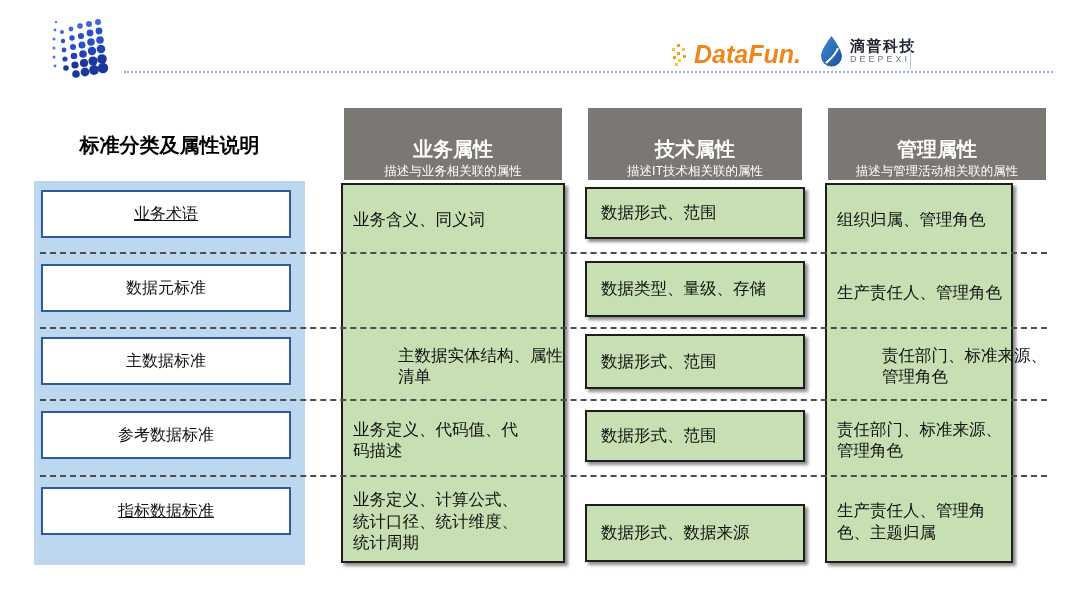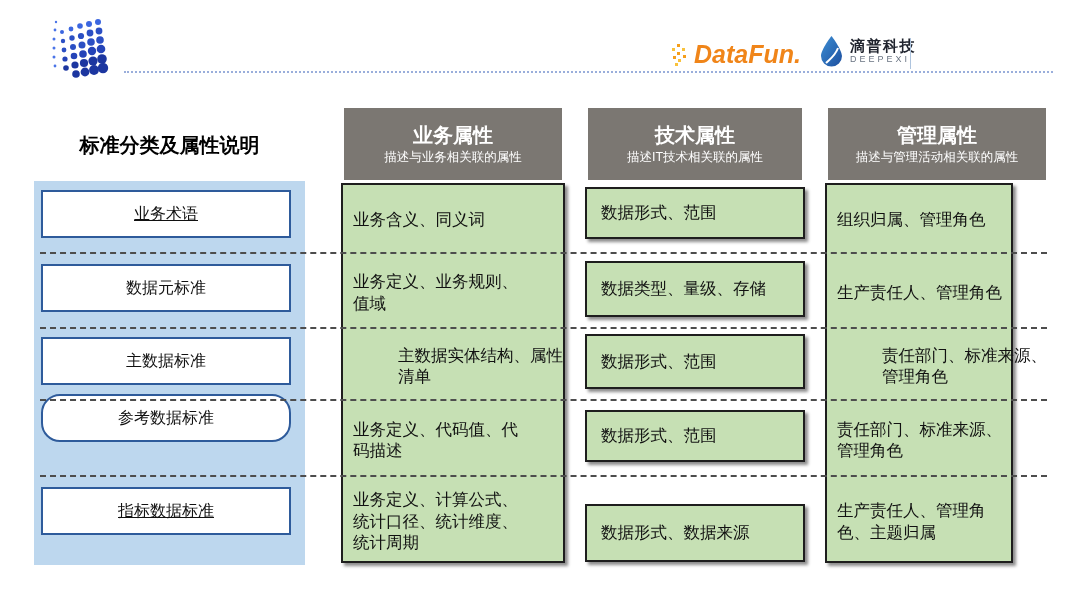--- a/index.html
+++ b/index.html
@@ -25,29 +25,29 @@
   .deepnova-txt{margin-left:4px;display:flex;flex-direction:column;}
   .deepnova-name{font-size:16px;font-weight:800;color:#2458BD;letter-spacing:.5px;line-height:1.05;}
   .deepnova-sub{font-size:7.5px;color:#2458BD;letter-spacing:2.4px;line-height:1.5;}
 
   
   .left-heading{position:absolute;left:34px;top:132px;width:271px;text-align:center;
                 font-size:20px;font-weight:700;color:#000;}
   .blue-panel{position:absolute;left:34px;top:181px;width:271px;height:384px;background:#BDD7EE;z-index:0;}
   .term-box{position:absolute;left:7px;width:250px;height:48px;background:#fff;border:2px solid #2E5B9B;
             display:flex;align-items:center;justify-content:center;font-size:16px;color:#111;z-index:2;box-sizing:border-box;}
-  .tb0{top:9px;text-decoration:underline;} .tb1{top:83px;} .tb2{top:156px;} .tb3{top:213px;border-radius:19px;} .tb4{top:306px;text-decoration:underline;}
+  .tb0{top:9px;text-decoration:underline;} .tb1{top:83px;} .tb2{top:156px;} .tb3{top:230px;} .tb4{top:306px;text-decoration:underline;}
 
   
   .dash-line{position:absolute;left:40px;width:1007px;height:0;border-top:2px dashed #4D4D4D;z-index:1;}
   .dl0{top:252px;} .dl1{top:327px;} .dl2{top:399px;} .dl3{top:475px;}
 
   
   .col-header{position:absolute;top:108px;height:72px;background:#7B7772;color:#fff;text-align:center;
-              display:flex;flex-direction:column;justify-content:center;z-index:0;}
+              display:flex;flex-direction:column;justify-content:flex-end;z-index:0;}
   .ch-title{font-size:20px;font-weight:700;line-height:1.2;}
   .ch-sub{font-size:12.5px;margin-top:2px;}
   .ch0{left:344px;width:218px;} .ch1{left:588px;width:214px;} .ch2{left:828px;width:218px;}
 
   
   .green-col{position:absolute;top:183px;height:380px;background:#C6E0B4;border:2px solid #1E1E1E;
              box-shadow:3px 3px 3px rgba(0,0,0,.45);z-index:0;box-sizing:border-box;}
   .gc0{left:341px;width:224px;} .gc2{left:825px;width:188px;}
   .gcell{position:absolute;left:0;width:100%;box-sizing:border-box;padding:0 8px 0 10px;
          display:flex;align-items:center;font-size:16.5px;line-height:1.3;color:#111;
@@ -167,22 +167,20 @@
     <div class="ch-title">技术属性</div>
     <div class="ch-sub">描述IT技术相关联的属性</div>
   </div>
   <div class="col-header ch2">
     <div class="ch-title">管理属性</div>
     <div class="ch-sub">描述与管理活动相关联的属性</div>
   </div>
 
   <div class="green-col gc0">
     <div class="gcell r0">业务含义、同义词</div>
-    <div class="gcell r1">业务定义、业务规则、
-值域</div>
     <div class="gcell r2">主数据实体结构、属性
 清单</div>
     <div class="gcell r3">业务定义、代码值、代
 码描述</div>
     <div class="gcell r4">业务定义、计算公式、
 统计口径、统计维度、
 统计周期</div>
   </div>
 
   <div class="mid-box mb0">数据形式、范围</div>

